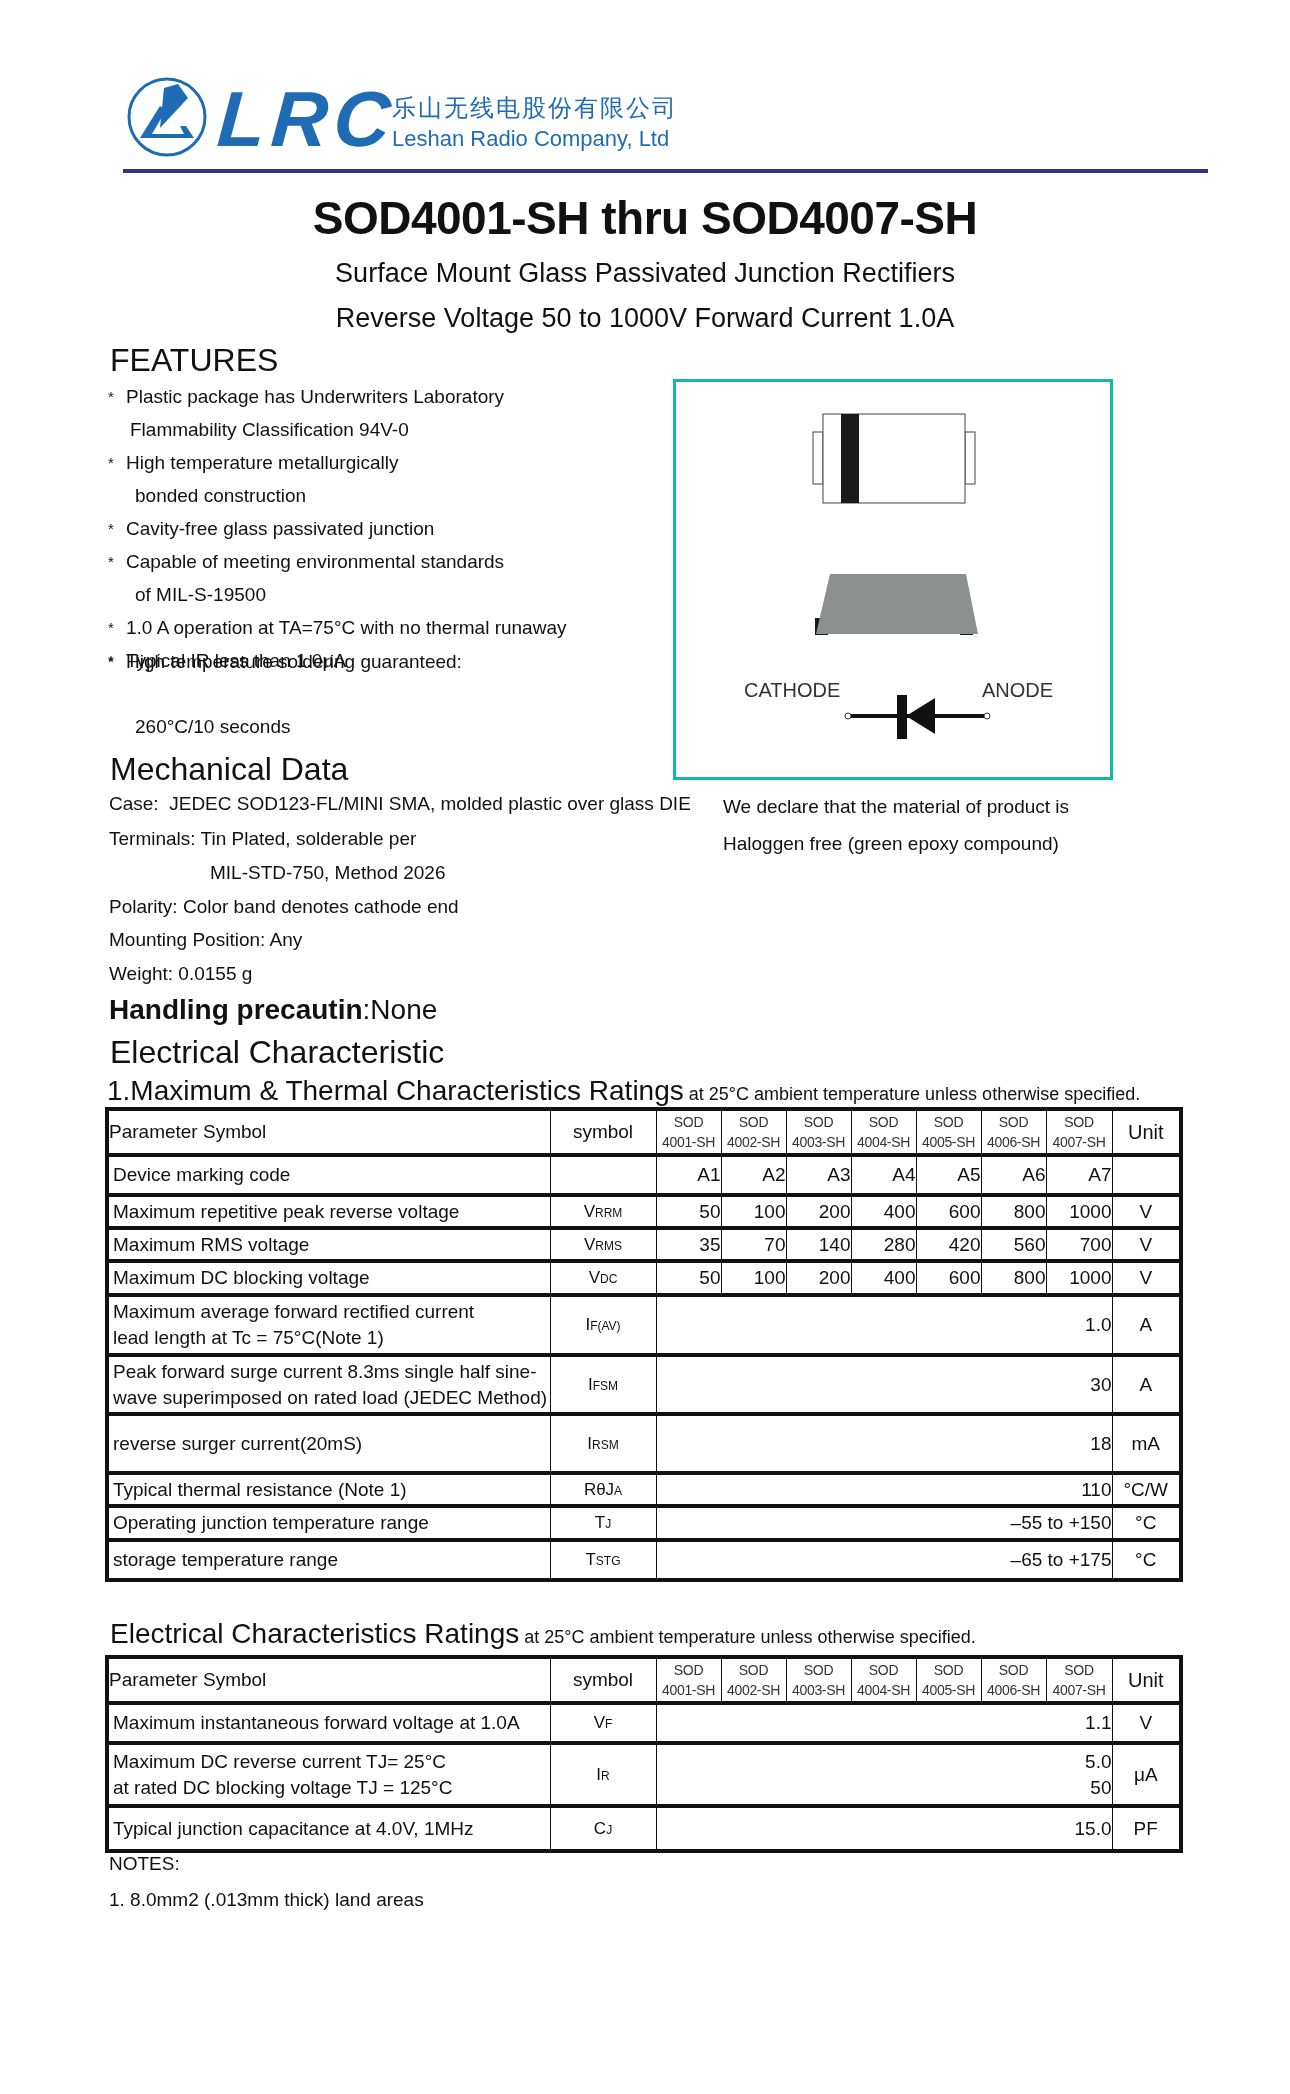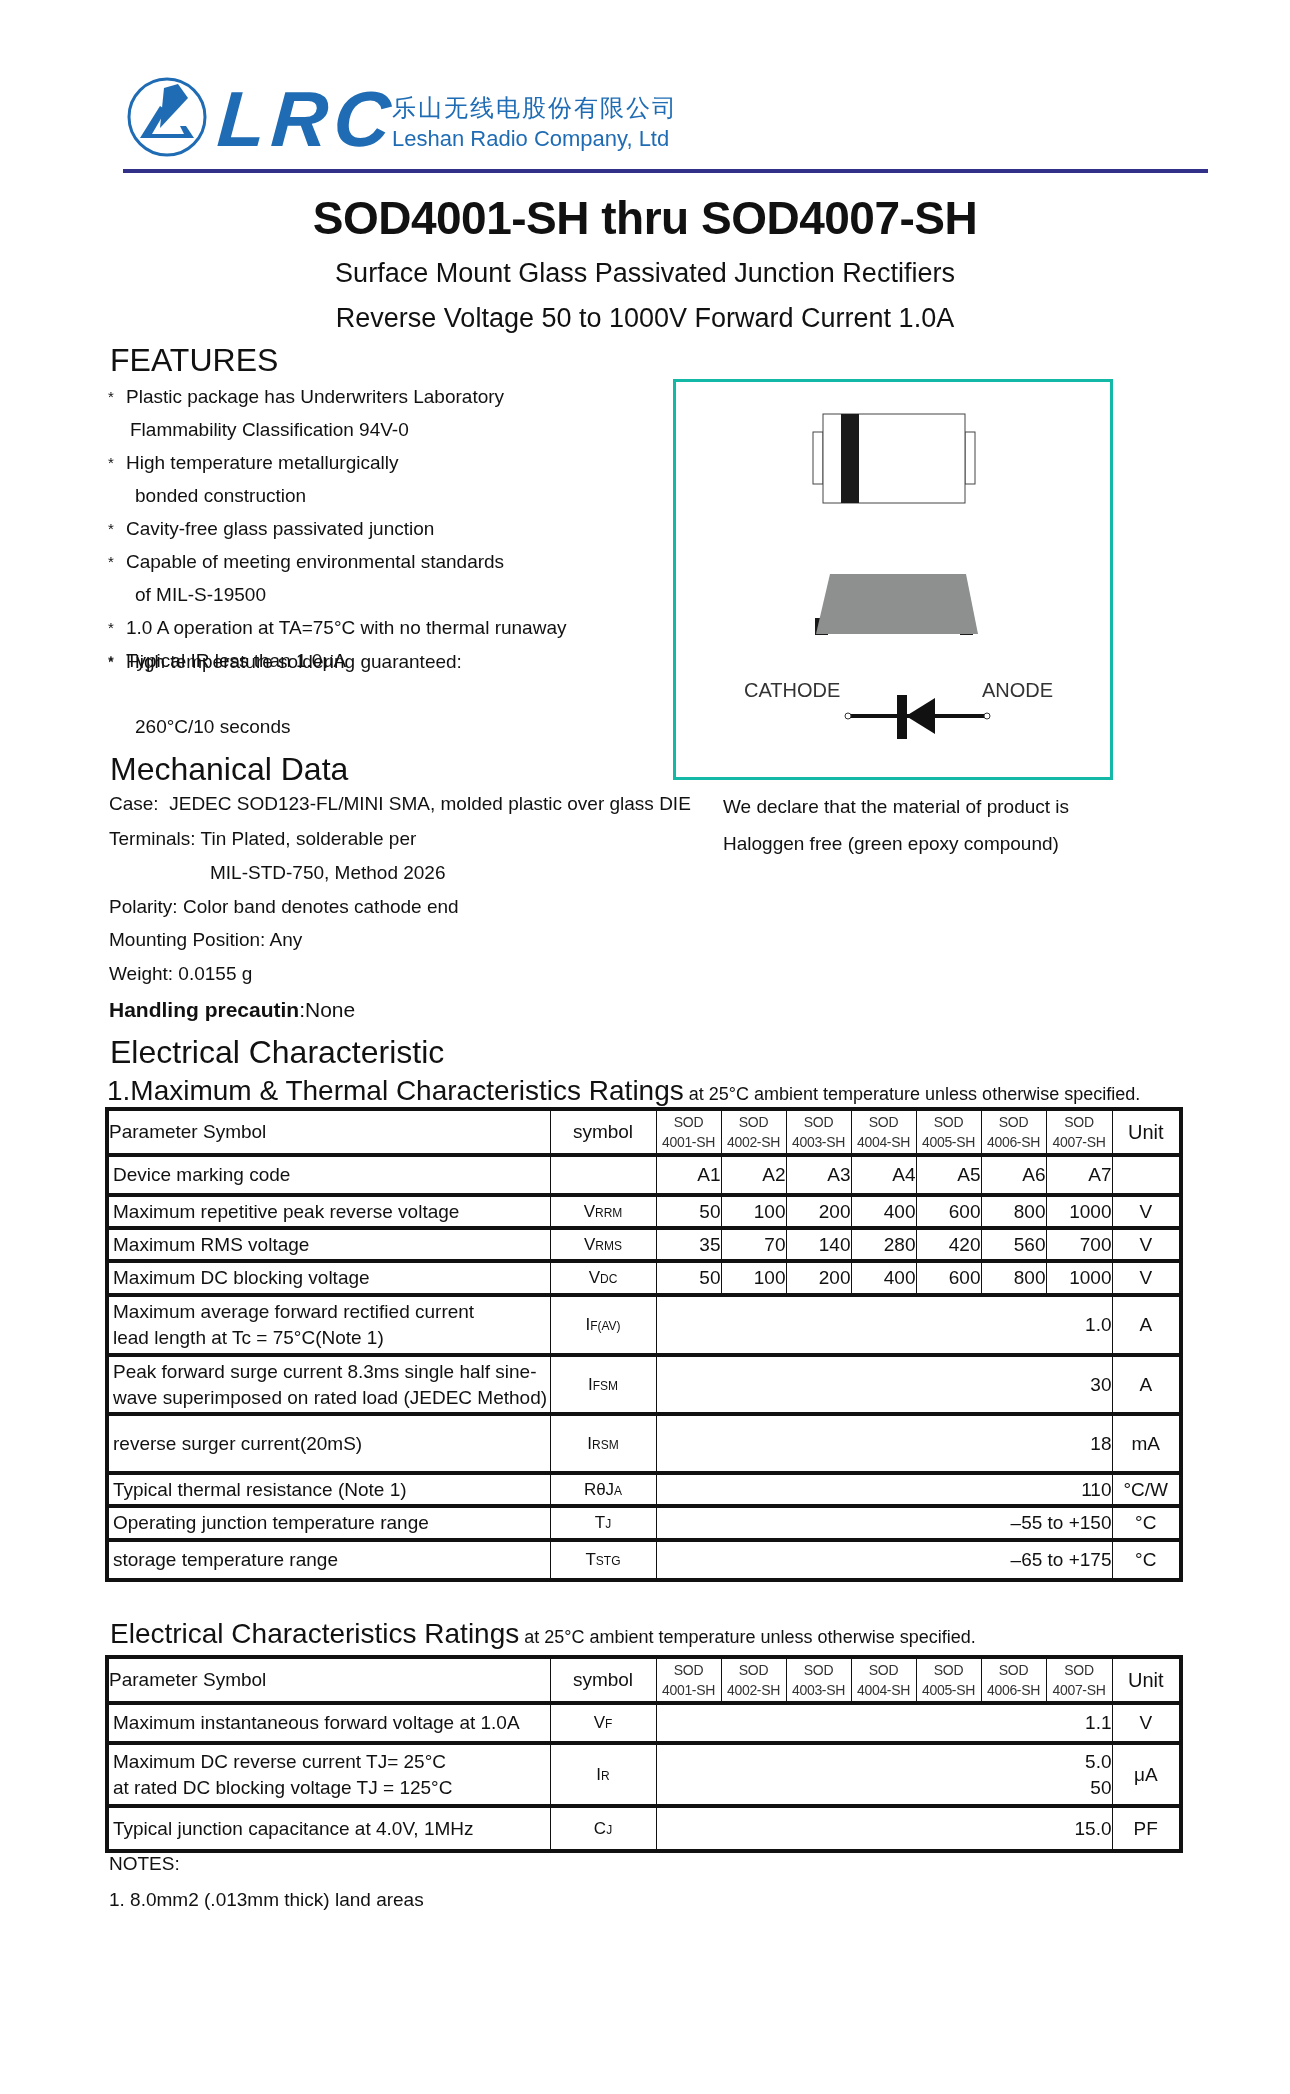--- a/index.html
+++ b/index.html
@@ -128,21 +128,21 @@
   <span>JEDEC SOD123-FL/MINI SMA, molded plastic over glass DIE</span>
 </div>
 <div class="abs mech" style="top:827px">
   <span>Terminals:</span>
   <span>Tin Plated, solderable per</span>
 </div>
 <div class="abs mech" style="top:861px; left:210px">MIL-STD-750, Method 2026</div>
 <div class="abs mech" style="top:895px">Polarity: Color band denotes cathode end</div>
 <div class="abs mech" style="top:928px">Mounting Position: Any</div>
 <div class="abs mech" style="top:962px">Weight:  0.0155 g</div>
-<div class="abs mech" style="top:996px; font-size:21px; line-height:28px">
+<div class="abs mech" style="top:996px; font-size:28px; line-height:28px">
   <span style="font-weight:bold">Handling precautin</span><span>:None</span>
 </div>
 <div class="abs halogen" style="top:795px">We declare that the material of product is</div>
 <div class="abs halogen" style="top:832px">Haloggen free (green epoxy compound)</div>
 
 <div class="abs section-h" id="elec-h">Electrical Characteristic</div>
 <div class="abs" id="t1-h">
   <span class="tbl-h-big">1.Maximum  &amp; Thermal Characteristics Ratings</span><span class="tbl-h-small"> at 25°C ambient temperature unless otherwise specified.</span>
 </div>
 

